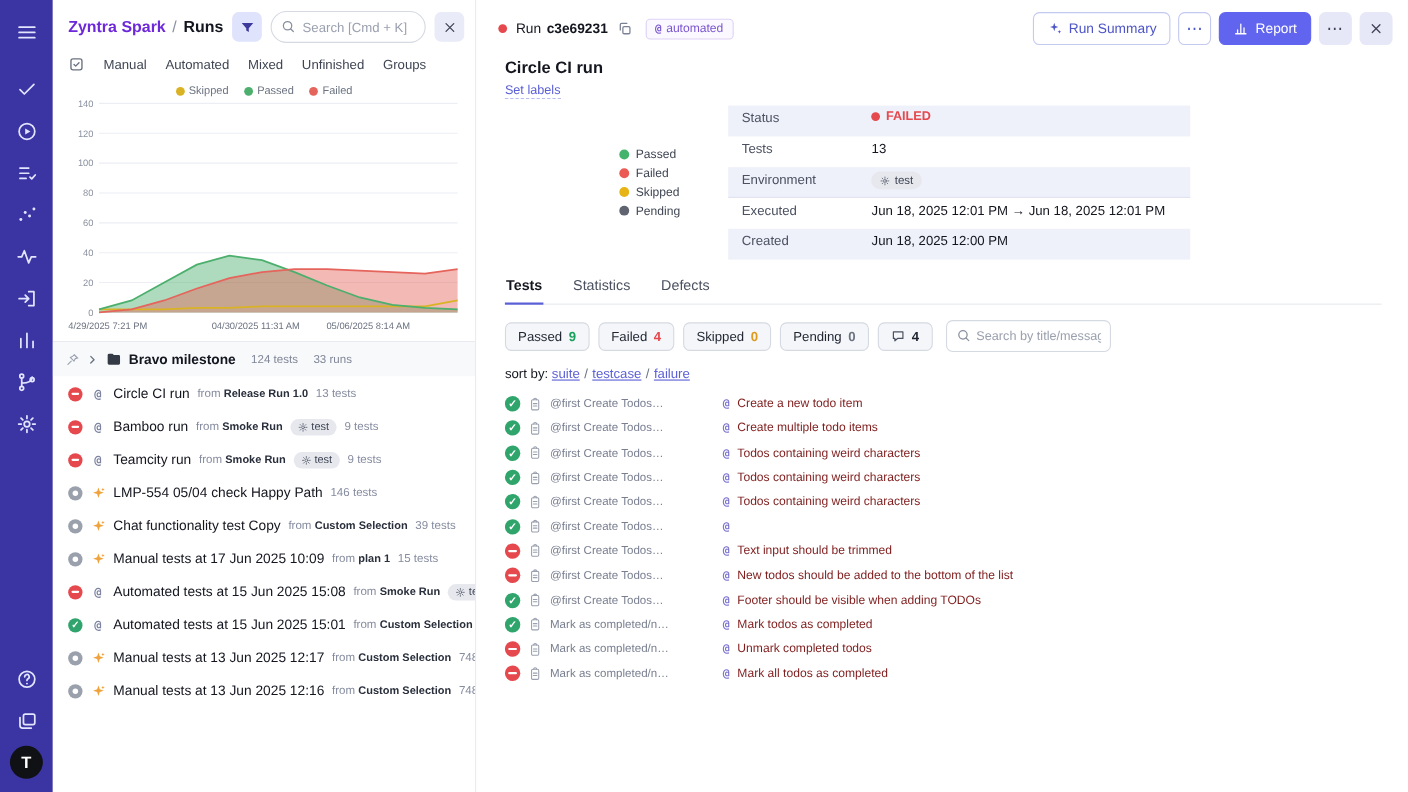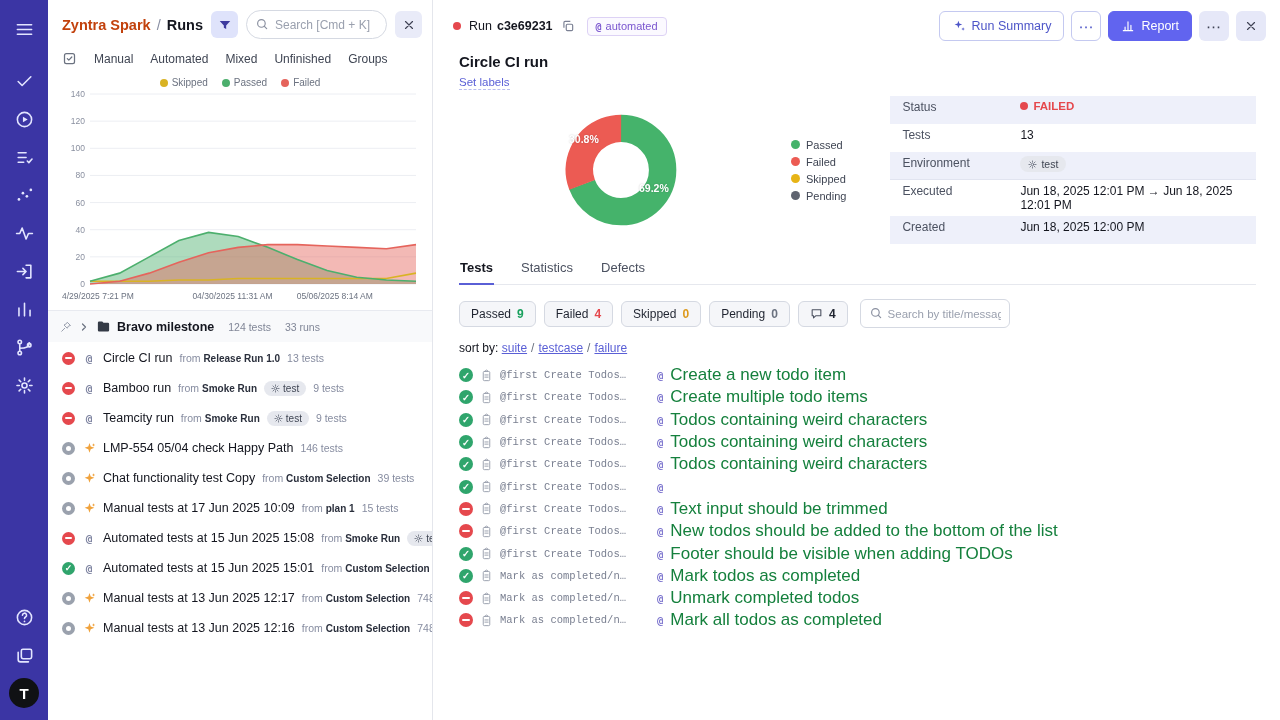--- a/index.html
+++ b/index.html
@@ -11,21 +11,21 @@
 .nav-icon{width:34px;height:34px;display:flex;align-items:center;justify-content:center;border-radius:8px;cursor:pointer;margin:2px 0}
 .nav-icon svg{width:19px;height:19px;stroke:currentColor;fill:none;stroke-width:2;stroke-linecap:round;stroke-linejoin:round}
 .nav-icon.menu{margin-bottom:16px}
 .nav-spacer{flex:1}
 .logo-circle{width:30px;height:30px;border-radius:50%;background:#101114;color:#fff;display:flex;align-items:center;justify-content:center;font-weight:bold;font-size:15px;margin-top:4px}
 
 
 .sidebar{width:385px;border-right:1px solid #e4e6ec;display:flex;flex-direction:column;background:#fff;flex:none;overflow:hidden}
 .sb-header{display:flex;align-items:center;gap:8px;padding:10px 10px 6px 14px}
 .sb-title{font-size:14.5px;white-space:nowrap}
-.sb-title .proj{font-weight:600;color:#c2410c}
+.sb-title .proj{font-weight:600;color:#6d28d9}
 .sb-title .sep{color:#8a8fa3;margin:0 2px}
 .sb-title .sect{font-weight:700;color:#14161f}
 .icon-btn{width:27px;height:27px;border-radius:6px;display:flex;align-items:center;justify-content:center;cursor:pointer;flex:none}
 .icon-btn svg{width:14px;height:14px;stroke:currentColor;fill:none;stroke-width:2;stroke-linecap:round;stroke-linejoin:round}
 .filter-btn{background:#dfe3fb;color:#3d3a9e}
 .filter-btn svg{fill:#3d3a9e;stroke:none}
 .close-sb{background:#e9ebf8;color:#3f4254}
 .sb-search{flex:1;position:relative;min-width:0}
 .sb-search input{width:100%;height:29px;border:1px solid #d5d9e2;border-radius:15px;padding:0 10px 0 28px;font-size:12px;color:#374151;outline:none;font-family:inherit;background:#fff}
 .sb-search input::placeholder{color:#9aa0ae}
@@ -140,23 +140,23 @@
 
 .tests-list{margin-top:9px}
 .test-row{display:flex;align-items:center;gap:7px;height:22.3px;cursor:pointer;white-space:nowrap;overflow:hidden}
 .t-status{width:14px;height:14px;border-radius:50%;flex:none;display:inline-flex;align-items:center;justify-content:center;color:#fff}
 .t-status.passed{background:#2fa56c}
 .t-status.passed::after{content:"✓";font-size:9.5px;font-weight:bold}
 .t-status.failed{background:#e5484d}
 .t-status.failed::after{content:"";width:8px;height:2px;background:#fff;border-radius:1px}
 .clip-ic{width:13px;height:13px;color:#9aa0ae;flex:none}
 .clip-ic svg{width:13px;height:13px;stroke:currentColor;fill:none;stroke-width:1.8;stroke-linecap:round;stroke-linejoin:round}
-.t-suite{font-family:Liberation Mono, monospace;font-size:10.5px;color:#797f90;width:150px;flex:none;overflow:hidden}
+.t-suite{font-family:Liberation Sans, sans-serif;font-size:10.5px;color:#797f90;width:150px;flex:none;overflow:hidden}
 .at-ic{font-family:"DejaVu Sans Mono",monospace;font-weight:700;font-size:10.5px;color:#7c74ce;flex:none}
-.t-title{font-size:17px;color:#15803d}
+.t-title{font-size:11px;color:#7f1d1d}
 </style>
 </head>
 <body>
 
 <div class="app">
 
   <div class="navbar">
     <div class="nav-icon menu">
         <svg viewBox="0 0 24 24">
           <path d="M3 6h18M3 12h18M3 18h18"></path>
@@ -497,28 +497,20 @@
             </svg>
           </div>
       </div>
     </div>
 
     <div class="main-body">
       <div class="page-title">Circle CI run</div>
       <span class="set-labels">Set labels</span>
 
       <div class="overview">
-        <div class="donut-wrap">
-          <svg viewBox="0 0 130 130">
-              <circle cx="65" cy="65" r="41" fill="none" stroke="#45b36b" stroke-width="27" stroke-dasharray="178.26653353529923 257.610597594363" transform="rotate(-90 65 65)"></circle>
-              <circle cx="65" cy="65" r="41" fill="none" stroke="#ec5b53" stroke-width="27" stroke-dasharray="79.34406405906381 257.610597594363" transform="rotate(159.12000000000003 65 65)"></circle>
-            </svg>
-          <span class="donut-label minor">30.8%</span>
-          <span class="donut-label major">69.2%</span>
-        </div>
         <div class="donut-legend">
             <div class="legend-item">
               <span class="legend-dot" style="background:#45b36b"></span>
               <span>Passed</span>
             </div>
             <div class="legend-item">
               <span class="legend-dot" style="background:#ec5b53"></span>
               <span>Failed</span>
             </div>
             <div class="legend-item">

